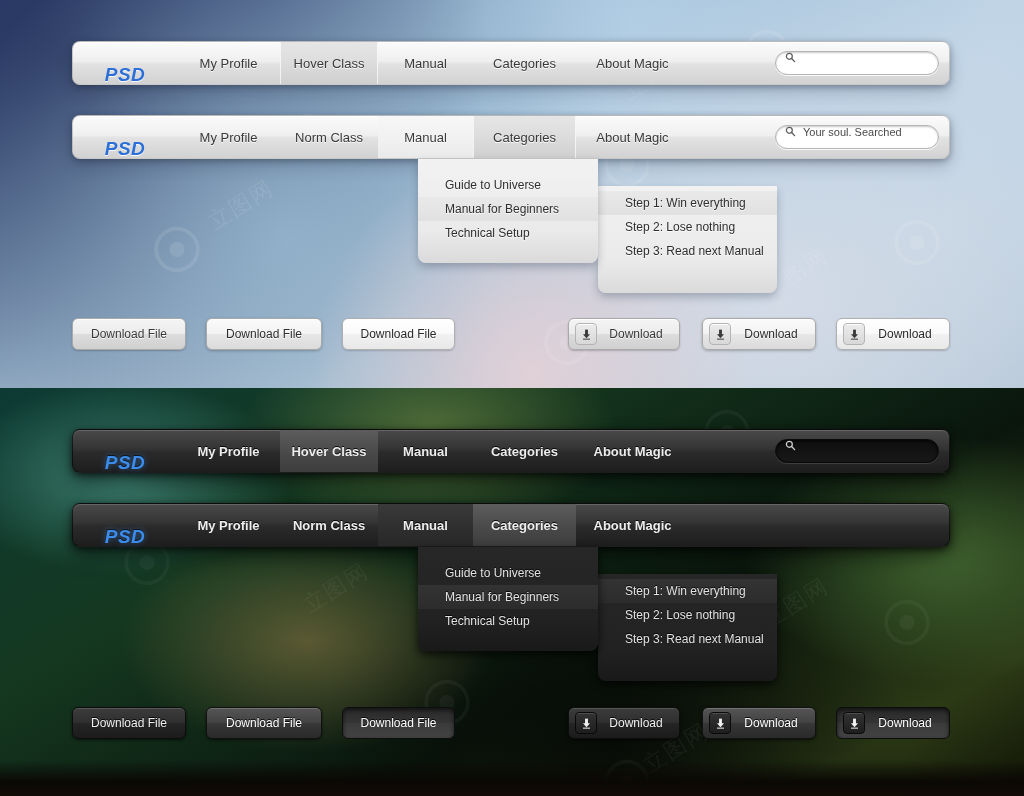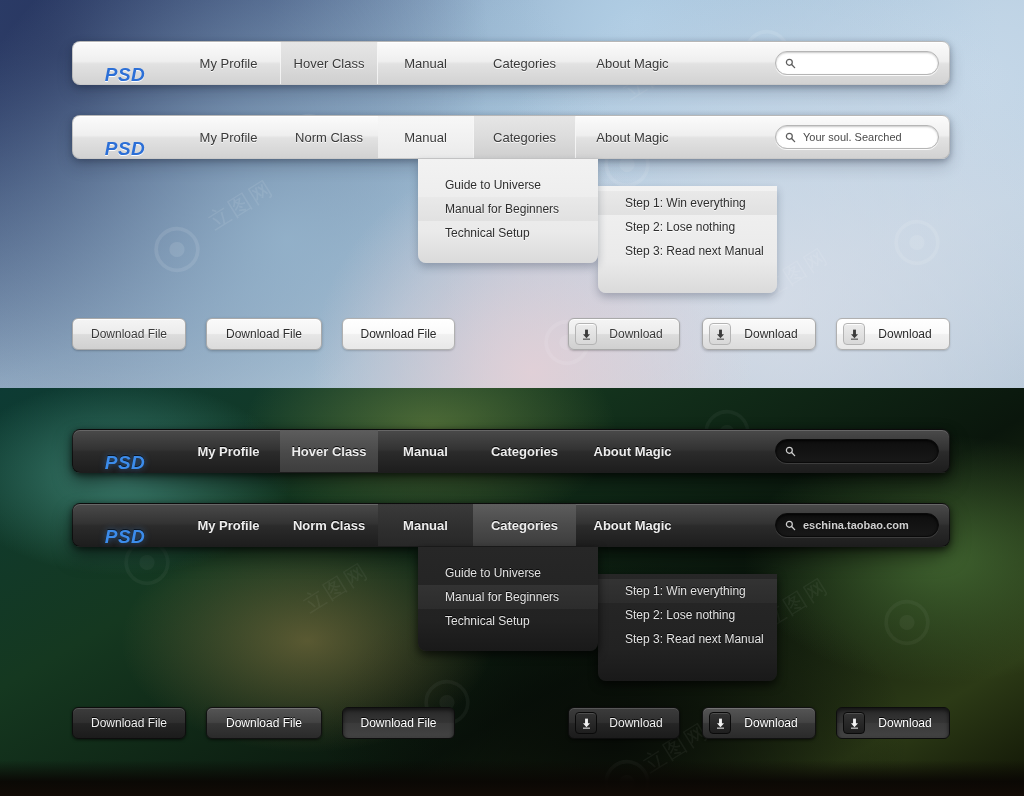--- a/index.html
+++ b/index.html
@@ -87,21 +87,21 @@
     background: linear-gradient(to bottom, #3a3a3a 0%, #2e2e2e 60%, #282828 100%);
   }
   .nav-item.brand { font-size: 19px; font-weight: bold; font-style: italic;
                     letter-spacing: .5px; margin-top: 24px; }
   .nav-light .nav-item.brand { color: #2c6fd6; text-shadow: 0 1px 0 rgba(255,255,255,.95); }
   .nav-dark .nav-item.brand { color: #3c8ceb; text-shadow: 0 0 6px rgba(60,140,235,.55), 0 -1px 0 rgba(0,0,0,.9); }
 
   
   .search-wrap { display: flex; align-items: center; padding-right: 10px; }
   .search-box {
-    display: flex; align-items: center; gap: 7px;
+    display: flex; gap: 7px;
     width: 164px; height: 24px; border-radius: 12px; padding: 0 9px;
   }
   .search-light {
     background: linear-gradient(to bottom, #fff 0%, #fff 100%);
     border: 1px solid #b5b5b5;
     box-shadow: 0 1px 2px rgba(0,0,0,.22) inset, 0 1px 0 rgba(255,255,255,.85);
   }
   .search-dark {
     background: linear-gradient(to bottom, #0e0e0e 0%, #181818 100%);
     border: 1px solid #0a0a0a;
@@ -321,29 +321,20 @@
     </div>
   </div>
 
   <div class="navbar nav-dark" style="left:72px; top:503px;">
     <div class="nav-item brand" style="width:104px;">PSD</div>
     <div class="nav-item" style="width:103px;">My Profile</div>
     <div class="nav-item" style="width:98px;">Norm Class</div>
     <div class="nav-item active" style="width:95px;">Manual</div>
     <div class="nav-item hover" style="width:103px;">Categories</div>
     <div class="nav-item" style="width:113px;">About Magic</div>
-    <div class="nav-item search-wrap" style="flex:1; justify-content:flex-end;">
-      <div class="search-box search-dark">
-        <svg class="mag" viewBox="0 0 16 16">
-          <circle cx="6.3" cy="6.3" r="4.3" fill="none" stroke="#cfcfcf" stroke-width="1.8"></circle>
-          <line x1="9.6" y1="9.6" x2="14" y2="14" stroke="#cfcfcf" stroke-width="2" stroke-linecap="round"></line>
-        </svg>
-        <span class="search-text">eschina.taobao.com</span>
-      </div>
-    </div>
   </div>
 
   <div class="menu menu-dark menu-sub" style="left:598px; top:574px; width:179px; padding-top:5px; padding-bottom:30px;">
     <div class="menu-row hover">Step 1: Win everything</div>
     <div class="menu-row">Step 2: Lose nothing</div>
     <div class="menu-row">Step 3: Read next Manual</div>
   </div>
 
   <div class="menu menu-dark" style="left:418px; top:547px; width:180px;">
     <div class="menu-row">Guide to Universe</div>

